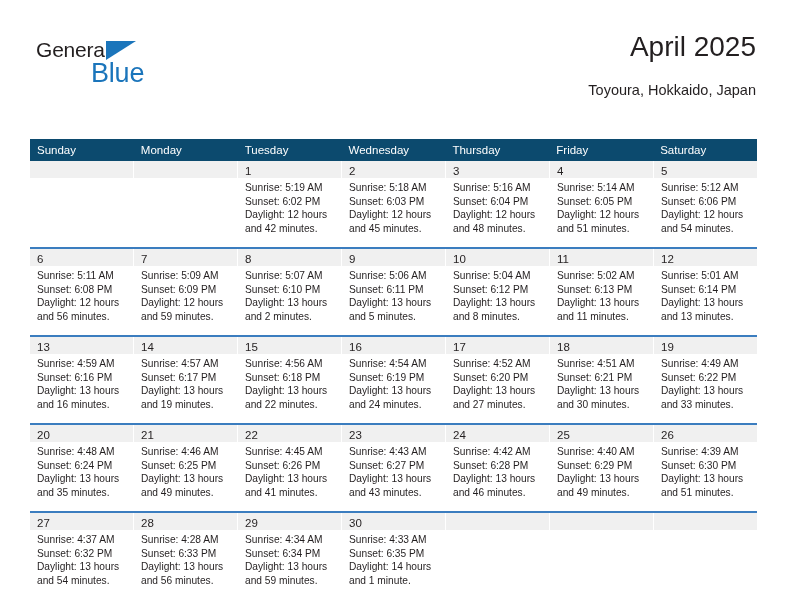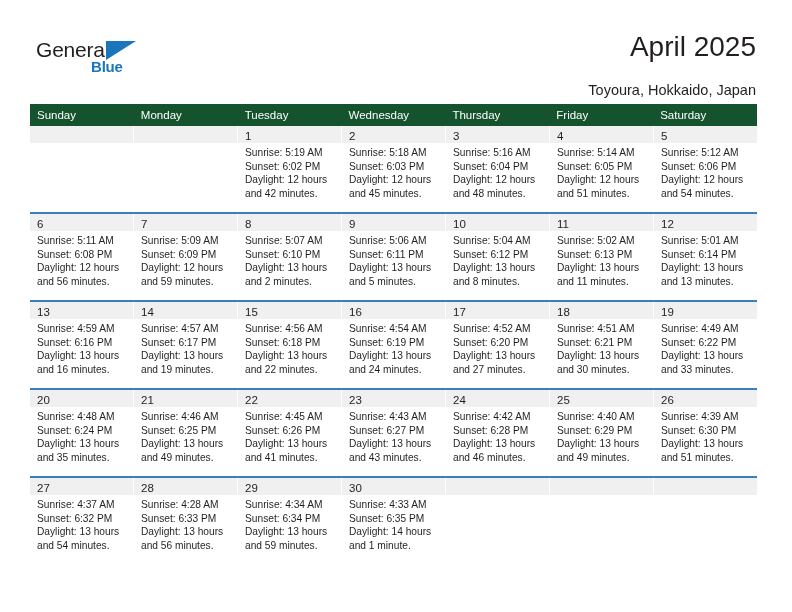--- a/index.html
+++ b/index.html
@@ -51,25 +51,24 @@
     top: 3px;
     width: 0;
     height: 0;
     border-left: 30px solid #1b75bb;
     border-bottom: 19px solid transparent;
   }
   .logo-blue {
     position: absolute;
     left: 55px;
     top: 20px;
-    font-size: 15px;
+    font-size: 27px;
     letter-spacing: -0.2px;
     color: #1b75bb;
     font-family: "Liberation Sans", sans-serif;
-    font-weight: bold;
   }
   .title-block {
     position: absolute;
     right: 36px;
     top: 30px;
     text-align: right;
   }
   .cal-title {
     font-size: 28px;
     font-weight: normal;
@@ -87,22 +86,23 @@
 
   
   .calendar {
     position: absolute;
     left: 30px;
     top: 104px;
     width: 727px;
   }
   .dow-row {
     display: flex;
-    background: #14532d;
+    background: #0c4a6e;
     height: 22px;
+    margin-top: 35px;
   }
   .dow-cell {
     flex: 1 1 0;
     color: #ffffff;
     font-size: 11.5px;
     line-height: 22px;
     padding-left: 7px;
     box-sizing: border-box;
     white-space: nowrap;
     overflow: hidden;

